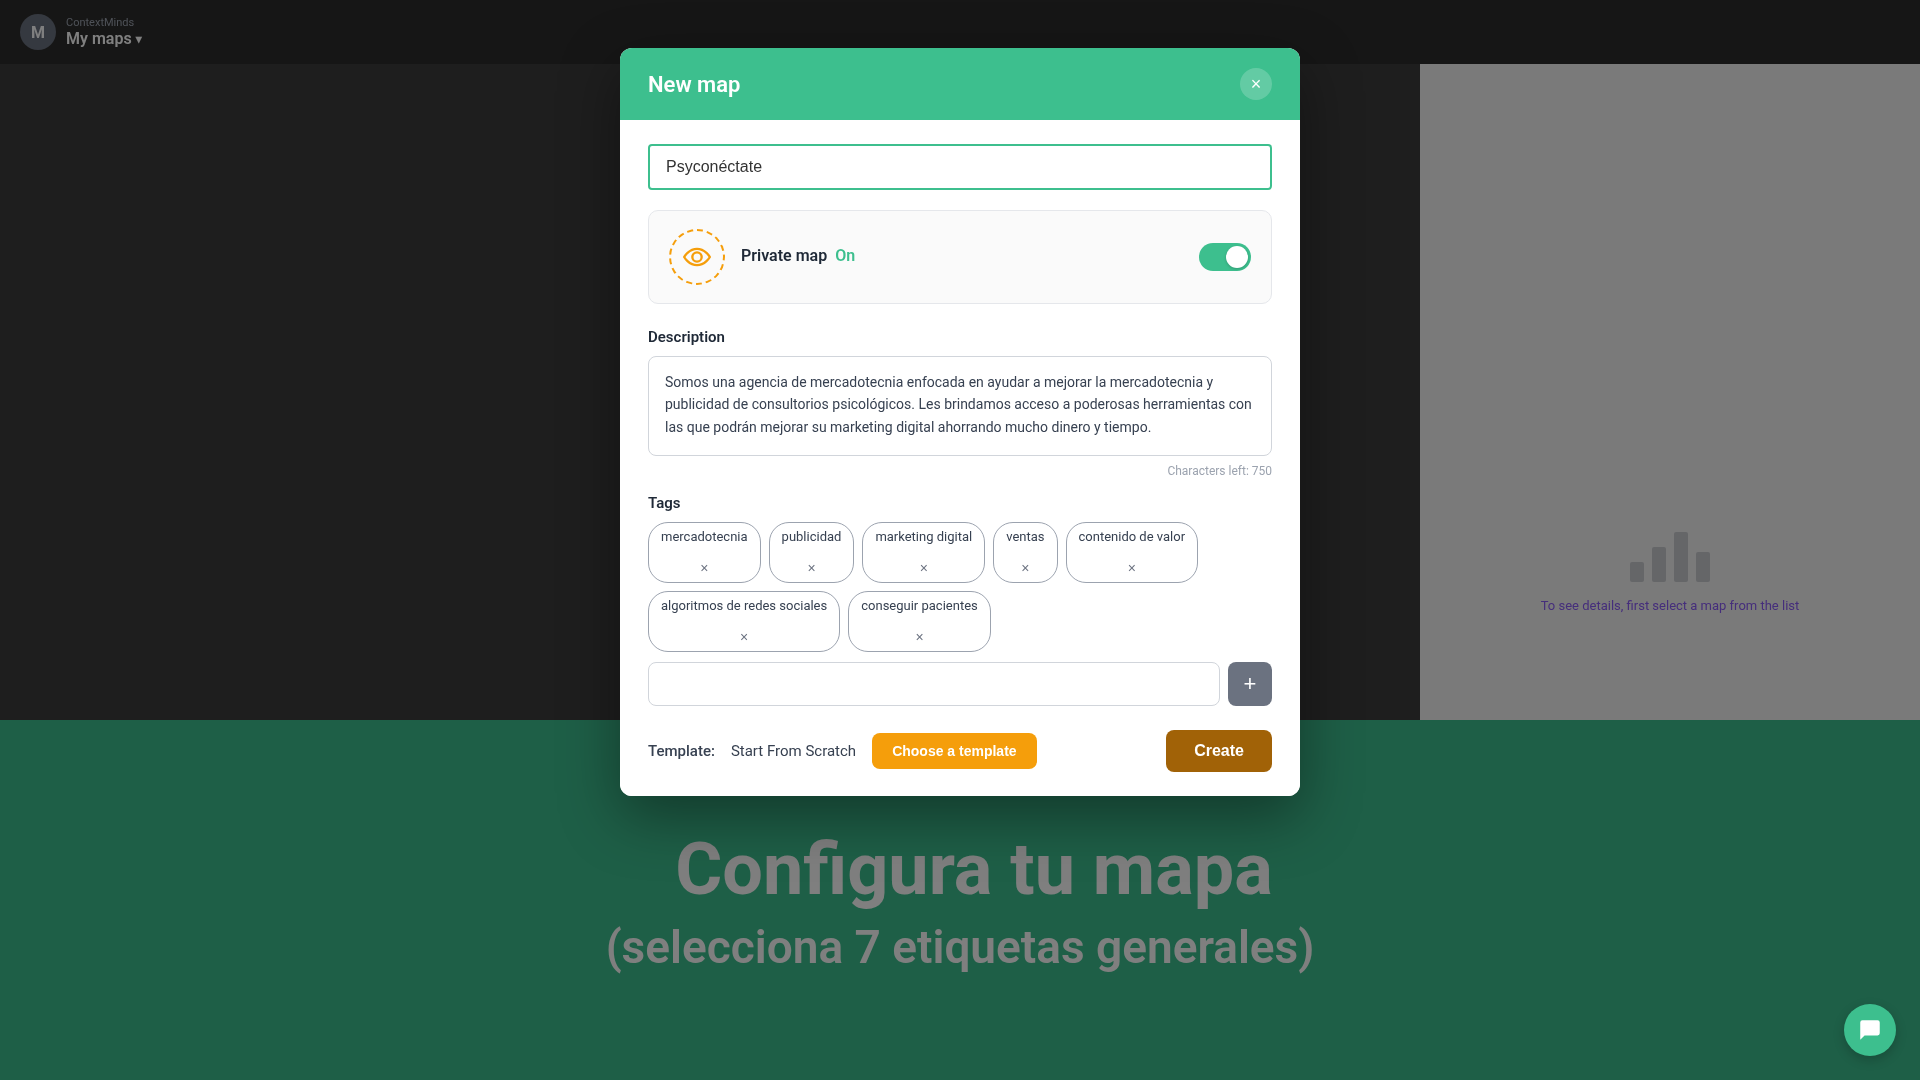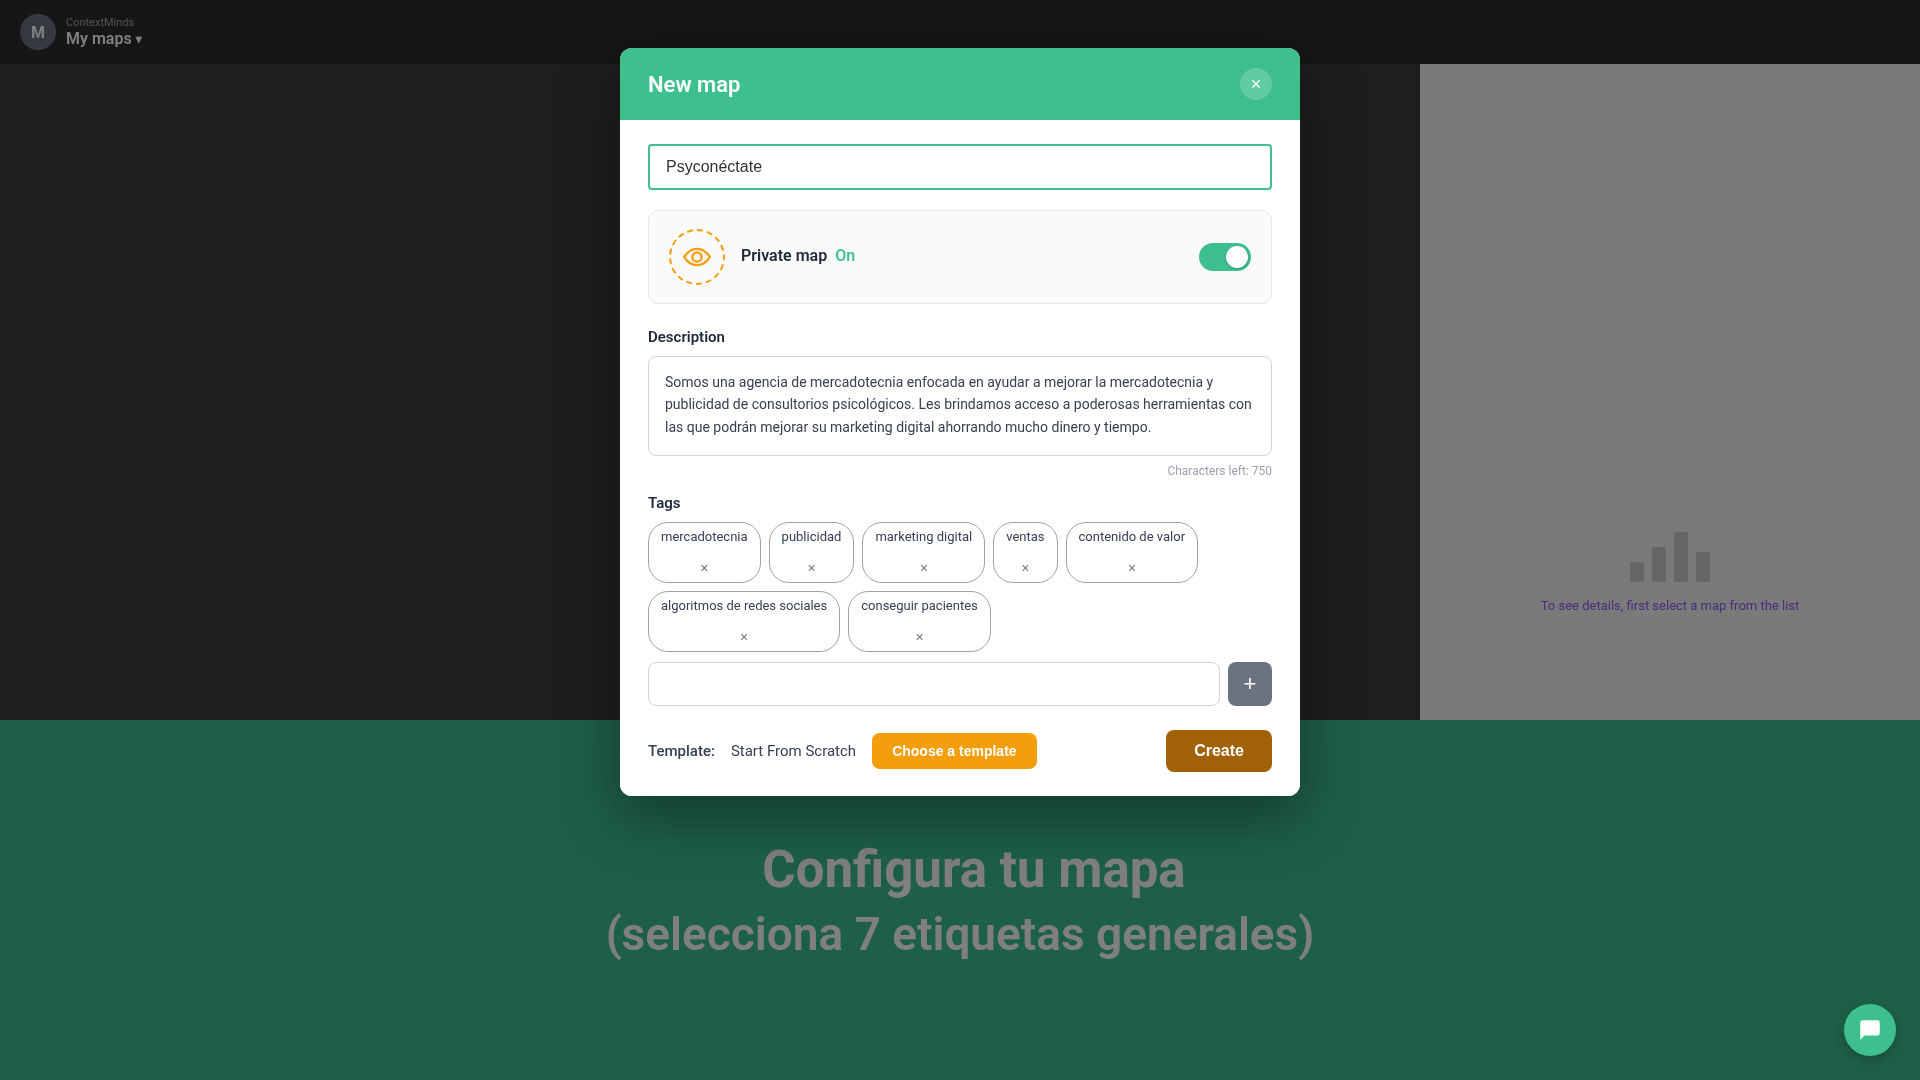--- a/index.html
+++ b/index.html
@@ -390,21 +390,21 @@
       height: 360px;
       background: #3dbf8e;
       display: flex;
       flex-direction: column;
       align-items: center;
       justify-content: center;
       z-index: 5;
     }
 
     .banner-title {
-      font-size: 51px;
+      font-size: 72px;
       font-weight: 700;
       color: white;
       margin-bottom: 8px;
       margin-left: 28px;
     }
 
     .banner-subtitle {
       font-size: 46px;
       font-weight: 600;
       color: white;

